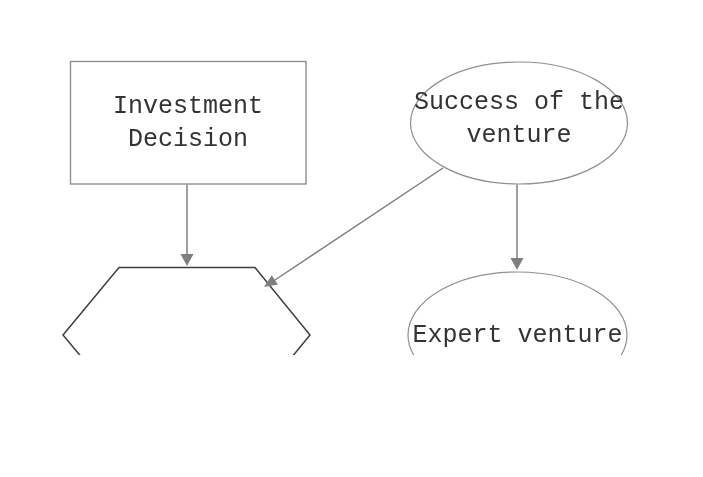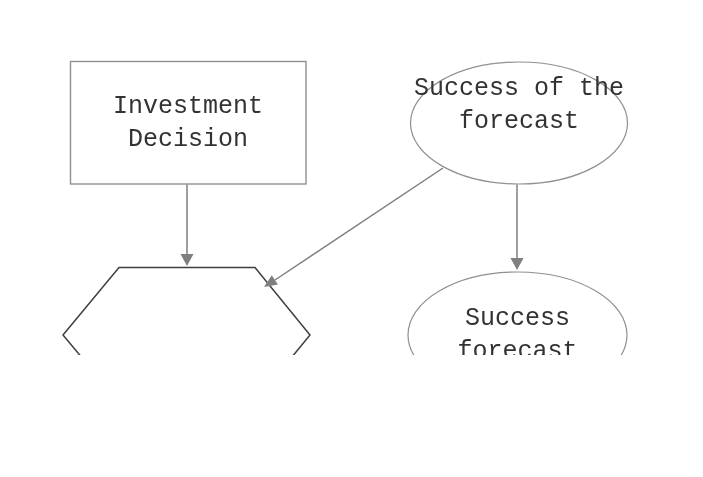--- a/index.html
+++ b/index.html
@@ -30,21 +30,21 @@
     justify-content: center;
     text-align: center;
     color: #333333;
     font-size: 25px;
     line-height: 33px;
     letter-spacing: 0px;
     pointer-events: none;
     user-select: none;
   }
   .label-investment { left: 70px; top: 61px;  width: 236px; height: 123px; }
-  .label-success    { left: 410px; top: 44px; width: 218px; height: 122px; }
+  .label-success    { left: 410px; top: 58px; width: 218px; height: 122px; }
   .label-financial  { left: 63px;  top: 268px; width: 247px; height: 134px; }
   .label-expert     { left: 408px; top: 272px; width: 219px; height: 126px; }
 </style>
 </head>
 <body>
 
 <div class="canvas">
 
   <svg class="shape-layer" viewBox="0 0 703 477" xmlns="http://www.w3.org/2000/svg">
 
@@ -63,19 +63,19 @@
     <polygon points="264,287 271.8,275.2 277.9,284.4" fill="#7f7f7f"></polygon>
 
     <line x1="517" y1="184.5" x2="517" y2="259" stroke="#7f7f7f" stroke-width="1.5"></line>
     <polygon points="517,270 510.5,258 523.5,258" fill="#7f7f7f"></polygon>
   </svg>
 
   <div class="node-label label-investment">Investment Decision</div>
 
   <div class="node-label label-success">
     <span>Success of the</span>
-    <span>forecast</span>
+    <span>venture</span>
   </div>
 
 
-  <div class="node-label label-expert">Success forecast</div>
+  <div class="node-label label-expert">Expert venture</div>
 
 </div>
 
 </body></html>

